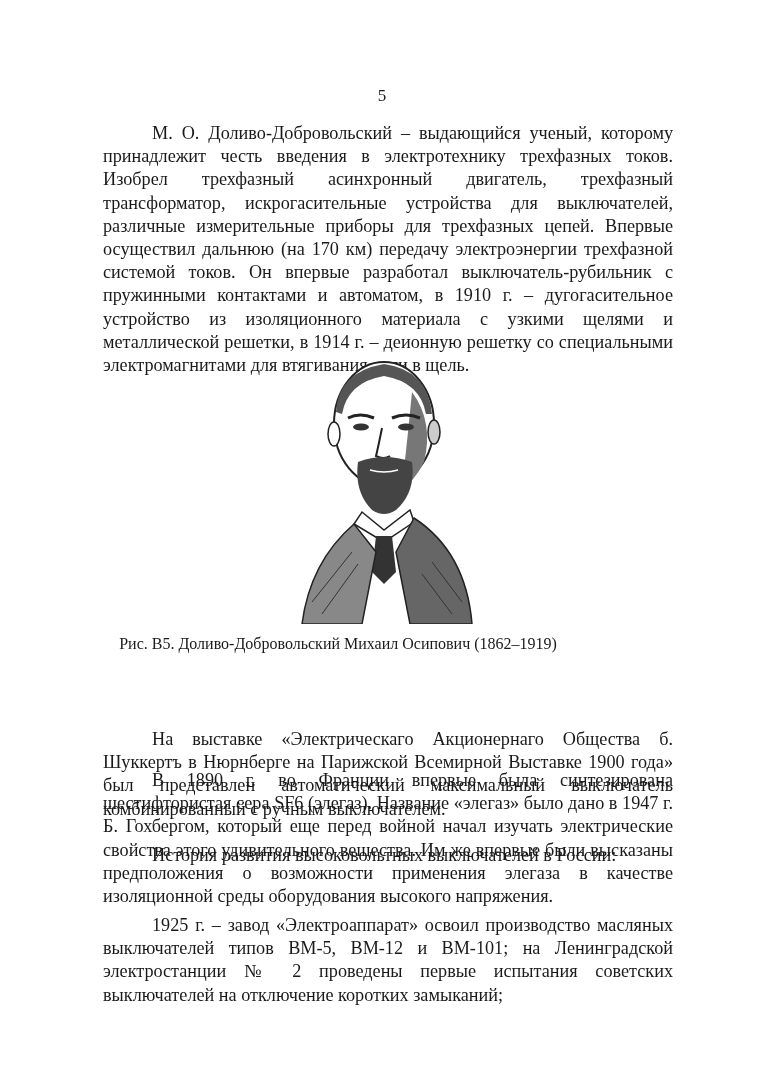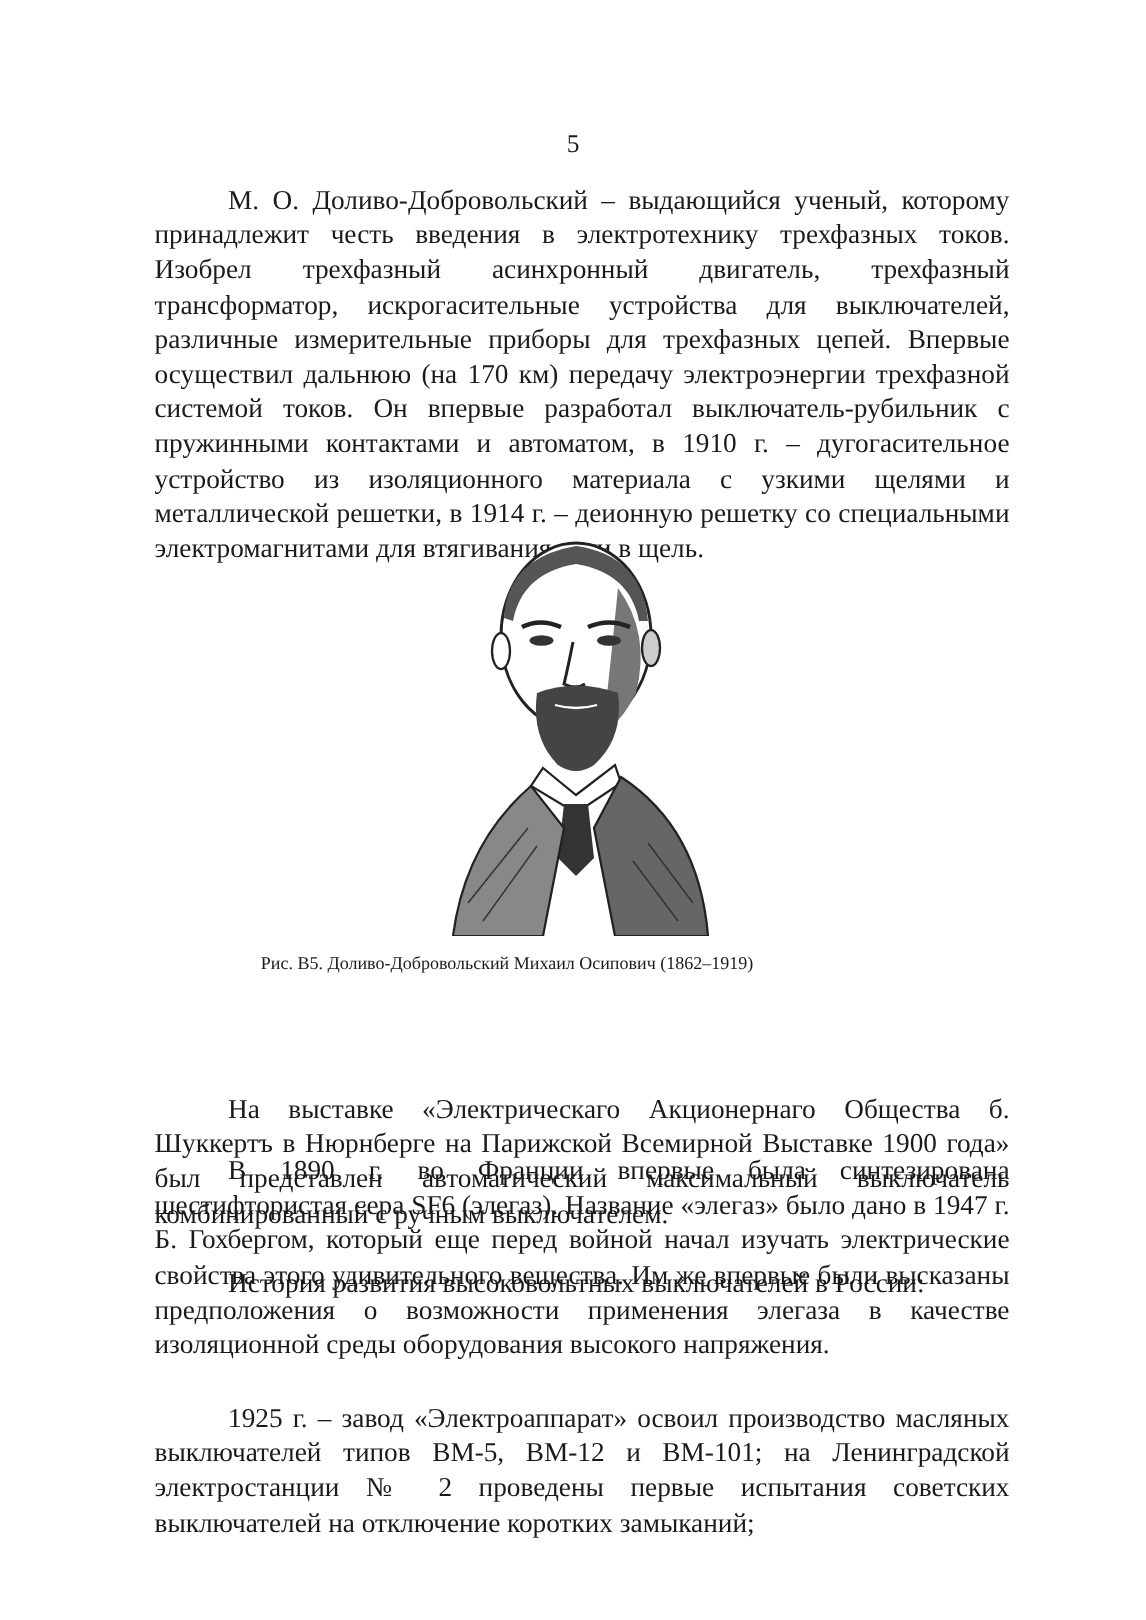--- a/index.html
+++ b/index.html
@@ -3,25 +3,25 @@
 <meta charset="utf-8">
 <style>
   html, body { margin:0; padding:0; background:#ffffff; }
   body { width:764px; height:1080px; position:relative; overflow:hidden;
          font-family:"Liberation Serif", serif; color:#1a1a1a; }
   .page-number { position:absolute; top:86px; left:0; width:764px; text-align:center; font-size:17px; }
   .para { position:absolute; left:103px; width:570px; font-size:18.2px; line-height:23.2px;
           text-align:justify; text-indent:49px; hyphens:manual; margin:0; }
   .p1 { top:122px; }
   .figure { position:absolute; left:292px; top:352px; width:190px; height:272px; }
-  .caption { position:absolute; top:635px; left:0; width:676px; text-align:center; font-size:12px; }
+  .caption { position:absolute; top:635px; left:0; width:676px; text-align:center; font-size:16px; }
   .p2 { top:680px;margin-top:48px; }
   .p3 { top:769px; }
   .p4 { top:844px; }
-  .p6 { top:934px; }
+  .p6 { top:914px; }
 </style>
 </head>
 <body>
 
 <div class="page-number">5</div>
 
 <p class="para p1">М. О. Доливо-Добровольский – выдающийся ученый, которому принадлежит честь введения в электротехнику трехфазных токов. Изобрел трехфазный асинхронный двигатель, трехфазный трансформатор, искрогасительные устройства для выключателей, различные измерительные приборы для трехфазных цепей. Впервые осуществил дальнюю (на 170 км) передачу электроэнергии трехфазной системой токов. Он впервые разработал выключатель-рубильник с пружинными контактами и автоматом, в 1910 г. – дугогасительное устройство из изоляционного материала с узкими щелями и металлической решетки, в 1914 г. – деионную решетку со специальными электромагнитами для втягивания дуги в щель.</p>
 
 <div class="figure">
   <svg width="190" height="272" viewBox="0 0 190 272">

